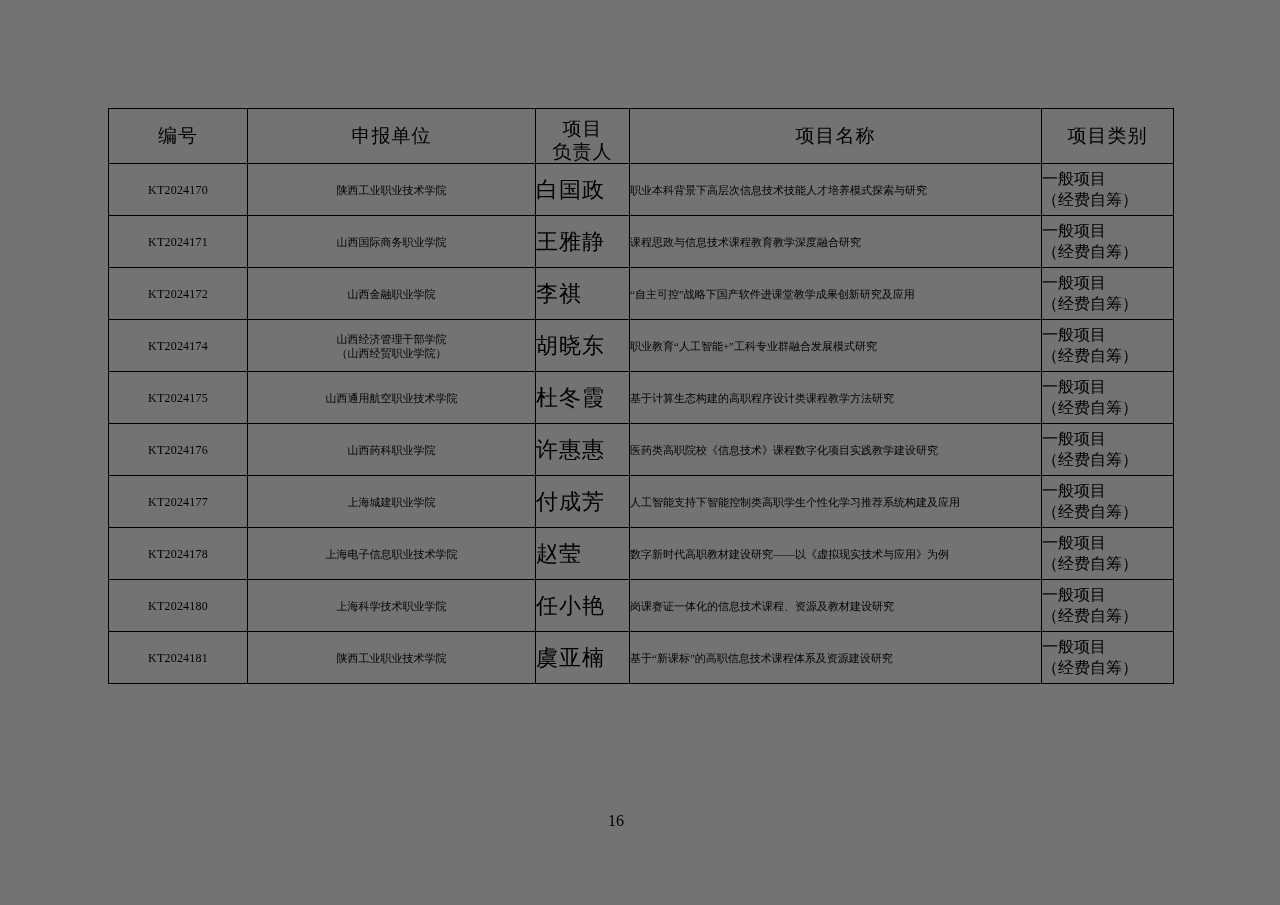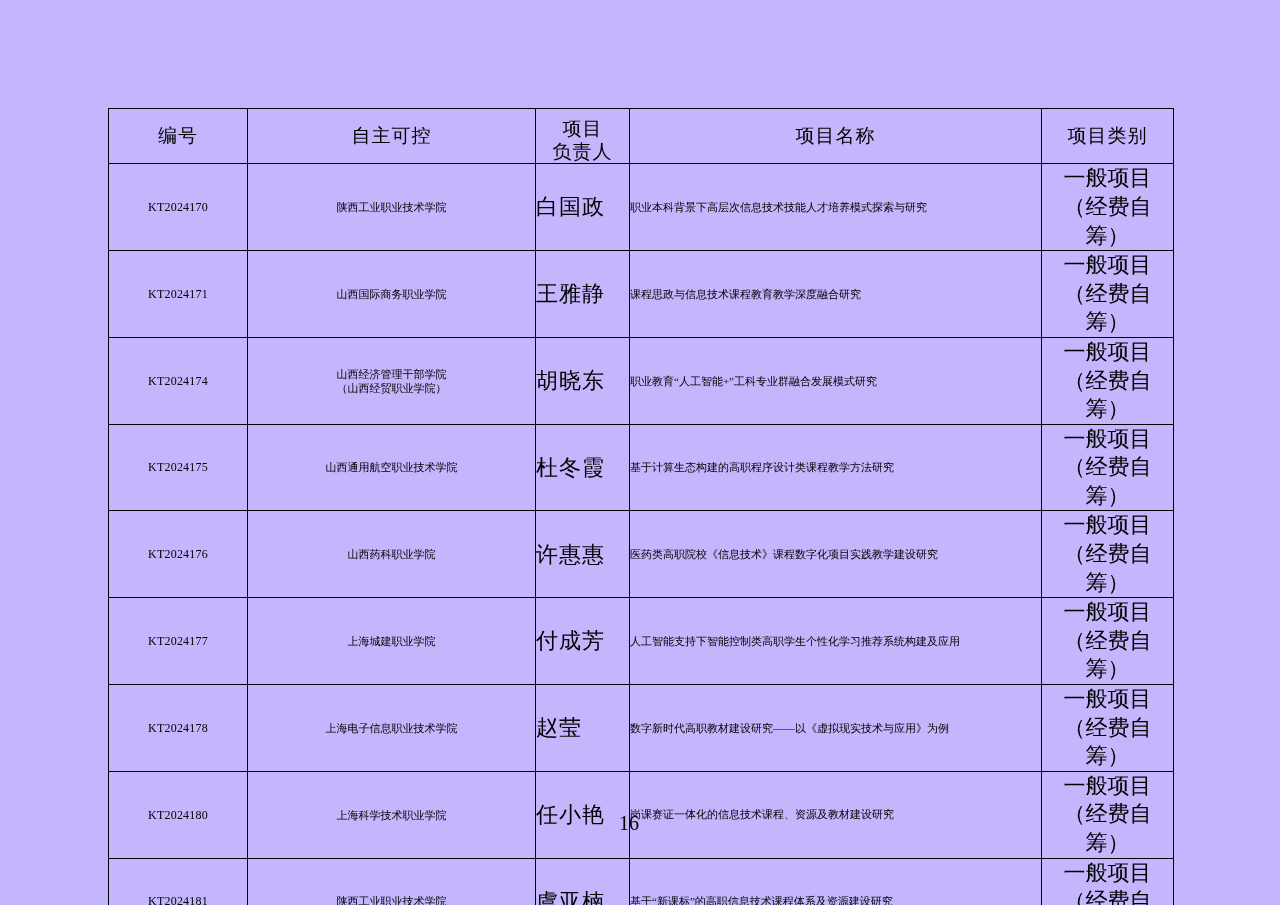--- a/index.html
+++ b/index.html
@@ -13,21 +13,21 @@
     font-family: "Liberation Serif", "DejaVu Serif", serif;
     color: #000000;
     position: relative;
   }
   .page {
     position: absolute;
     left: 0;
     top: 0;
     width: 1280px;
     height: 905px;
-    background: #c4b5fd;
+    background: #737373;
   }
   .table-wrap {
     position: absolute;
     left: 108px;
     top: 108px;
     width: 1065px;
   }
   table.doc-table {
     border-collapse: collapse;
     width: 1065px;
@@ -77,54 +77,53 @@
     font-size: 22px;
     letter-spacing: 1px;
   }
   .cell-name {
     text-align: left;
     padding: 5px 6px 5px 7px;
     font-size: 11px;
     line-height: 1.32;
   }
   .cell-type {
-    text-align: center;
-    font-size: 22px;
+    font-size: 16px;
     line-height: 1.3;
   }
   tbody tr {
     height: 52px;
   }
   .page-number {
     position: absolute;
-    left: 17px;
+    left: 4px;
     top: 812px;
     width: 1224px;
     text-align: center;
-    font-size: 20px;
+    font-size: 16px;
     font-family: "Liberation Serif", "DejaVu Serif", serif;
   }
 </style>
 </head>
 <body>
 
 <div class="page">
   <div class="table-wrap">
     <table class="doc-table">
       <colgroup>
         <col class="c-id">
         <col class="c-unit">
         <col class="c-leader">
         <col class="c-name">
         <col class="c-type">
       </colgroup>
       <thead>
         <tr>
           <td>编号</td>
-          <td>自主可控</td>
+          <td>申报单位</td>
           <td>
             <div class="hd-two">
               <div>项目</div>
               <div>负责人</div>
             </div>
           </td>
           <td>项目名称</td>
           <td>项目类别</td>
         </tr>
       </thead>
@@ -147,20 +146,32 @@
             <div>山西国际商务职业学院</div>
           </td>
           <td class="cell-leader">王雅静</td>
           <td class="cell-name">课程思政与信息技术课程教育教学深度融合研究</td>
           <td class="cell-type">
             <div>一般项目</div>
             <div>（经费自筹）</div>
           </td>
         </tr>
         <tr>
+          <td class="cell-id">KT2024172</td>
+          <td class="cell-unit">
+            <div>山西金融职业学院</div>
+          </td>
+          <td class="cell-leader">李祺</td>
+          <td class="cell-name">“自主可控”战略下国产软件进课堂教学成果创新研究及应用</td>
+          <td class="cell-type">
+            <div>一般项目</div>
+            <div>（经费自筹）</div>
+          </td>
+        </tr>
+        <tr>
           <td class="cell-id">KT2024174</td>
           <td class="cell-unit">
             <div>山西经济管理干部学院</div>
             <div>（山西经贸职业学院）</div>
           </td>
           <td class="cell-leader">胡晓东</td>
           <td class="cell-name">职业教育“人工智能+”工科专业群融合发展模式研究</td>
           <td class="cell-type">
             <div>一般项目</div>
             <div>（经费自筹）</div>

